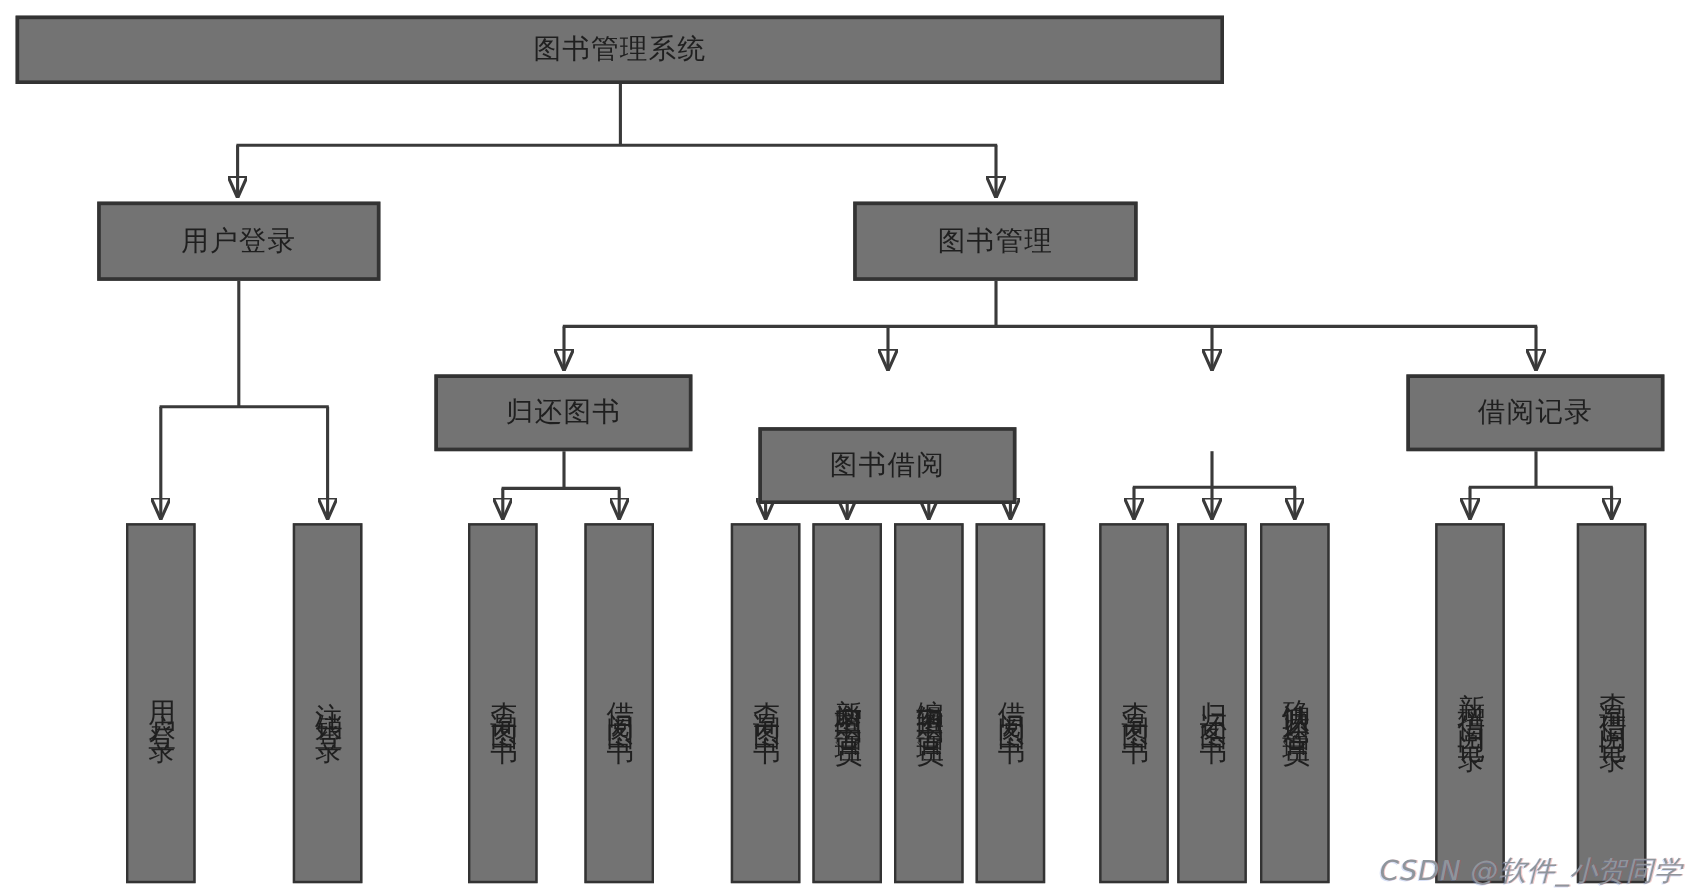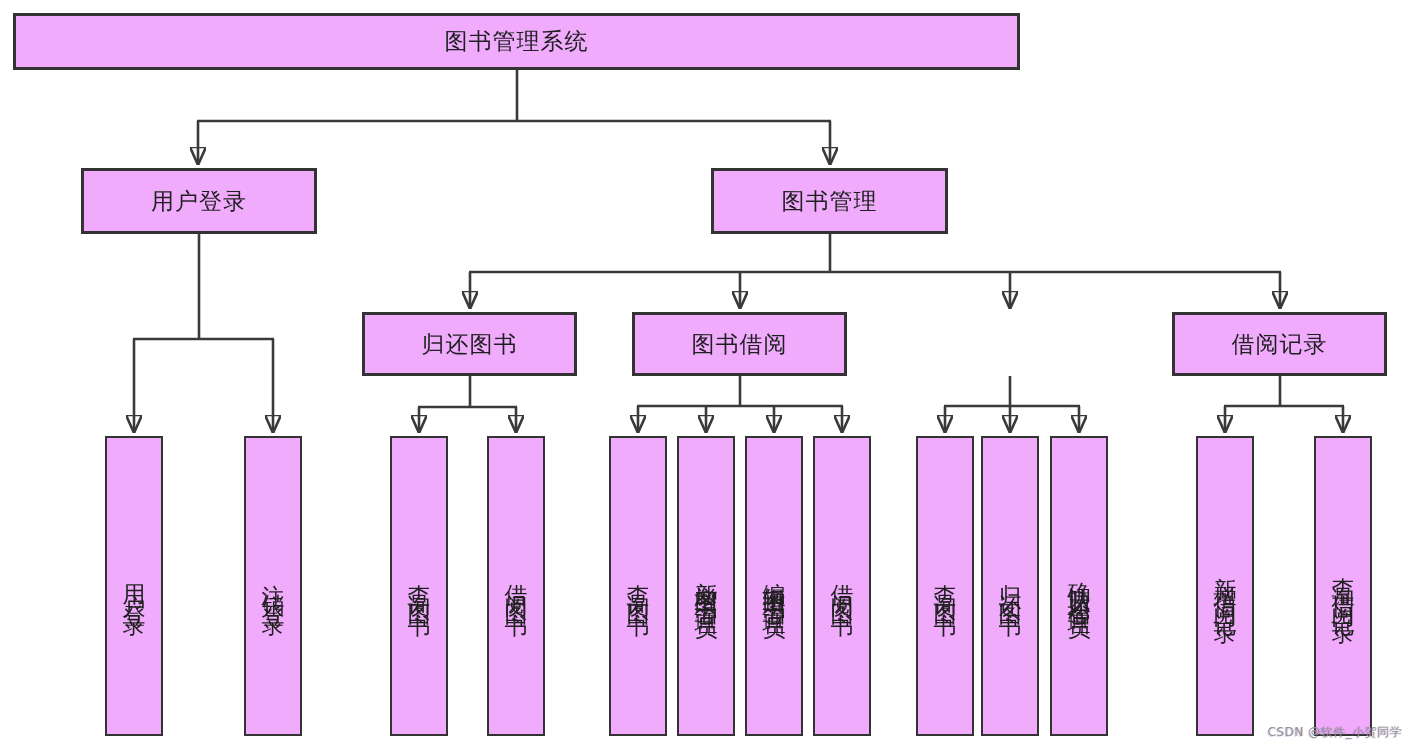--- a/index.html
+++ b/index.html
@@ -23,21 +23,21 @@
     z-index: 1;
   }
   .connectors path, .connectors line {
     stroke: #3a3a3a;
     stroke-width: 2.6;
     fill: none;
   }
   .box {
     position: absolute;
     box-sizing: border-box;
-    background: #f0abfc;
+    background: #737373;
     border: 3px solid #333333;
     display: flex;
     align-items: center;
     justify-content: center;
     color: #1f1f1f;
     z-index: 2;
   }
   .hlabel {
     font-size: 23px;
     letter-spacing: 1px;
@@ -55,21 +55,21 @@
   .sp-mid   { letter-spacing: 9px;  }  
   .sp-tight { letter-spacing: 5px;  }  
 
   
   .n-root     { left: 13px;   top: 13px;  width: 1007px; height: 57px; }
   .n-login    { left: 81px;   top: 168px; width: 236px;  height: 66px; }
   .n-bookmgmt { left: 711px;  top: 168px; width: 237px;  height: 66px; align-items: center; }
 
   .lvl3 { top: 312px; width: 215px; height: 64px; }
   .n-newrec  { left: 362px;  }
-  .n-borrow  { left: 632px;  }
+  .n-borrow  { left: 632px; margin-top: 44px;  }
   .n-current { left: 902px;  }
   .n-records { left: 1172px; }
 
   .leaf { top: 436px; width: 58px; height: 300px; border-width: 2.5px; }
   .lf-login   { left: 105px; }
   .lf-logout  { left: 244px; }
   .lf-nb-s    { left: 390px; }
   .lf-nb-b    { left: 487px; }
   .lf-bb-s    { left: 609px; }
   .lf-bb-a    { left: 677px; }
@@ -79,25 +79,26 @@
   .lf-cb-r    { left: 981px; }
   .lf-cb-c    { left: 1050px; }
   .lf-br-a    { left: 1196px; }
   .lf-br-s    { left: 1314px; }
 
   .watermark {
     position: absolute;
     right: 3px;
     bottom: 6px;
     z-index: 3;
-    font-size: 12px;
+    font-size: 23px;
     color: #8e959c;
     letter-spacing: 0.5px;
     white-space: nowrap;
     text-shadow: 1px 0 0 rgba(205,80,80,0.30), -1px 1px 0 rgba(100,130,220,0.25);
+    font-style: italic;
   }
 </style>
 </head>
 <body>
 
 <div class="stage">
 
   <svg class="connectors" viewBox="0 0 1405 747" xmlns="http://www.w3.org/2000/svg">
     <defs>
       <marker id="ah" viewBox="0 0 18 16" refX="18" refY="8" markerWidth="18" markerHeight="16" markerUnits="userSpaceOnUse" orient="auto">

